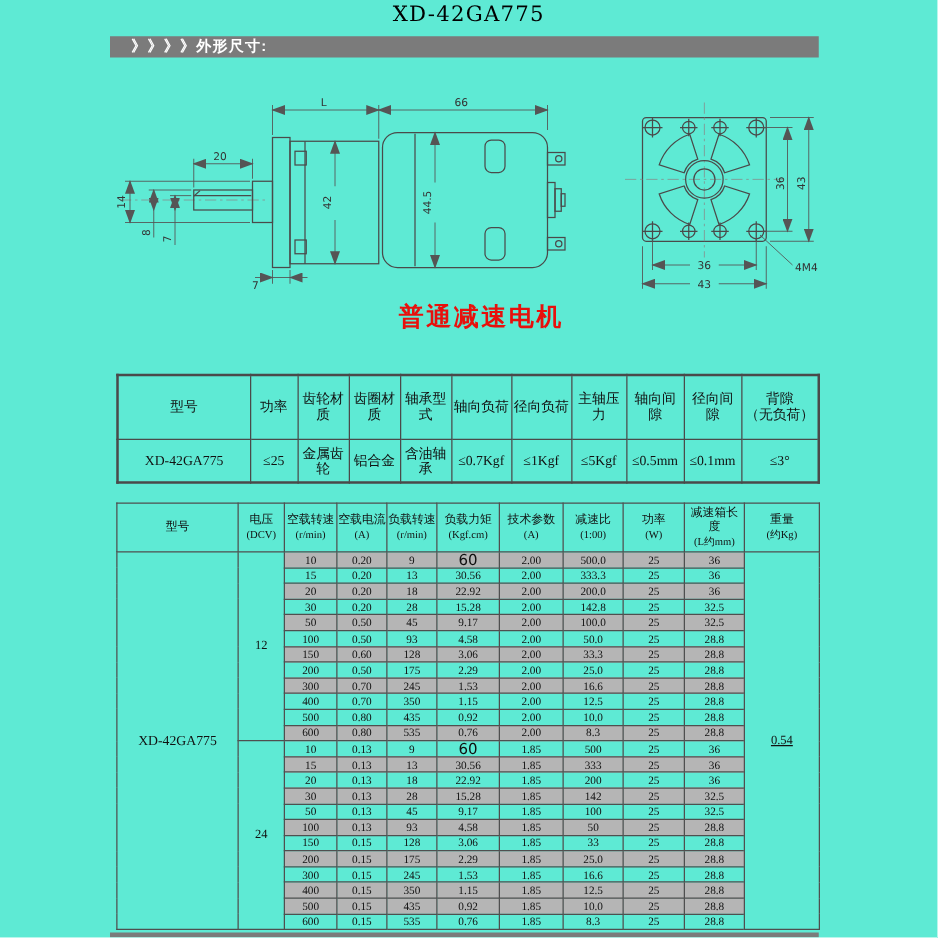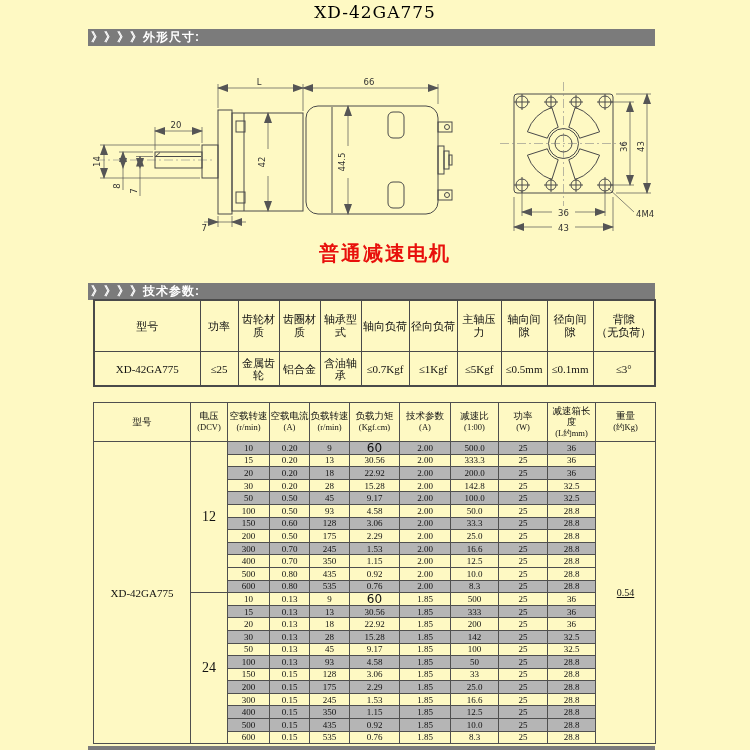--- a/index.html
+++ b/index.html
@@ -1,22 +1,22 @@
 <!DOCTYPE html>
 <html><head>
 <meta charset="utf-8">
 <style>
   html,body{margin:0;padding:0;background:#fff;}
-  .page{position:relative;width:750px;height:750px;background:#fef9c3;overflow:hidden;
+  .page{position:relative;width:750px;height:750px;background:#5eead4;overflow:hidden;
         font-family:"Liberation Sans",sans-serif;color:#111;}
   .title{position:absolute;top:2px;left:0;width:750px;text-align:center;
          font-family:"DejaVu Serif",serif;font-size:17px;letter-spacing:1px;color:#000;}
   .banner{position:absolute;left:88px;width:567px;height:17px;background:#7b7b7b;
           color:#fff;font-weight:bold;font-size:12px;display:flex;align-items:flex-end;
-          padding-left:3px;box-sizing:border-box;letter-spacing:1px;}
+          padding-left:17px;box-sizing:border-box;letter-spacing:1px;}
   .b1{top:29px;} .b2{top:283px;} .b3{top:386px;}
   .bottom-bar{position:absolute;top:746px;left:88px;width:567px;height:4px;background:#7b7b7b;}
   .caption{position:absolute;top:240px;left:0;width:750px;text-align:center;
            font-size:20px;font-weight:bold;color:#e8100c;letter-spacing:2px;margin-left:10px;}
   svg.drawing{position:absolute;top:50px;left:0;}
   svg .ol{stroke:#4a4a4a;fill:none;stroke-width:1;}
   svg .dim{stroke:#555;fill:none;stroke-width:0.7;}
   svg .cl{stroke:#888;fill:none;stroke-width:0.6;stroke-dasharray:9 3 2 3;}
   svg text{font-family:"DejaVu Sans",sans-serif;font-size:8.5px;fill:#333;stroke:none;}
 
@@ -32,21 +32,21 @@
              table-layout:fixed;font-family:"Liberation Serif",serif;}
   table.perf th,table.perf td{border:1px solid #4f4f4f;text-align:center;vertical-align:middle;
              padding:0;font-weight:normal;}
   table.perf thead tr{height:39px;}
   table.perf th{font-size:9.5px;line-height:11px;}
   table.perf tbody tr{height:12.6px;}
   table.perf td{font-size:9px;line-height:10px;}
   table.perf td.shaded{background:#b5b5b5;}
   table.perf td.big{font-size:12px;font-family:"DejaVu Sans",sans-serif;}
   table.perf td.model-cell{font-size:11px;}
-  table.perf td.volt-cell{font-size:14px;}
+  table.perf td.volt-cell{font-size:10px;}
   table.perf td.weight-cell{font-size:10px;text-decoration:underline;}
   .hu{font-size:8.5px;}
 </style>
 </head>
 <body>
 
 <div class="page">
 
   <div class="title">XD-42GA775</div>
 
@@ -178,23 +178,20 @@
       <text x="627" y="146.5" transform="rotate(-90 627 146.5)" text-anchor="middle">36</text>
       <text x="644" y="146.5" transform="rotate(-90 644 146.5)" text-anchor="middle">43</text>
       <text x="563.5" y="215.5" text-anchor="middle">36</text>
       <text x="563.5" y="230.5" text-anchor="middle">43</text>
       <text x="636" y="217" text-anchor="start">4M4</text>
     </g>
   </svg>
 
   <div class="caption">普通减速电机</div>
 
-  <div class="banner b2">
-    <span>》》》》技术参数:</span>
-  </div>
 
   <table class="tech">
     <colgroup>
       <col style="width:106px">
         <col style="width:38px">
         <col style="width:41px">
         <col style="width:41px">
       <col style="width:41px">
         <col style="width:48px">
         <col style="width:48px">

